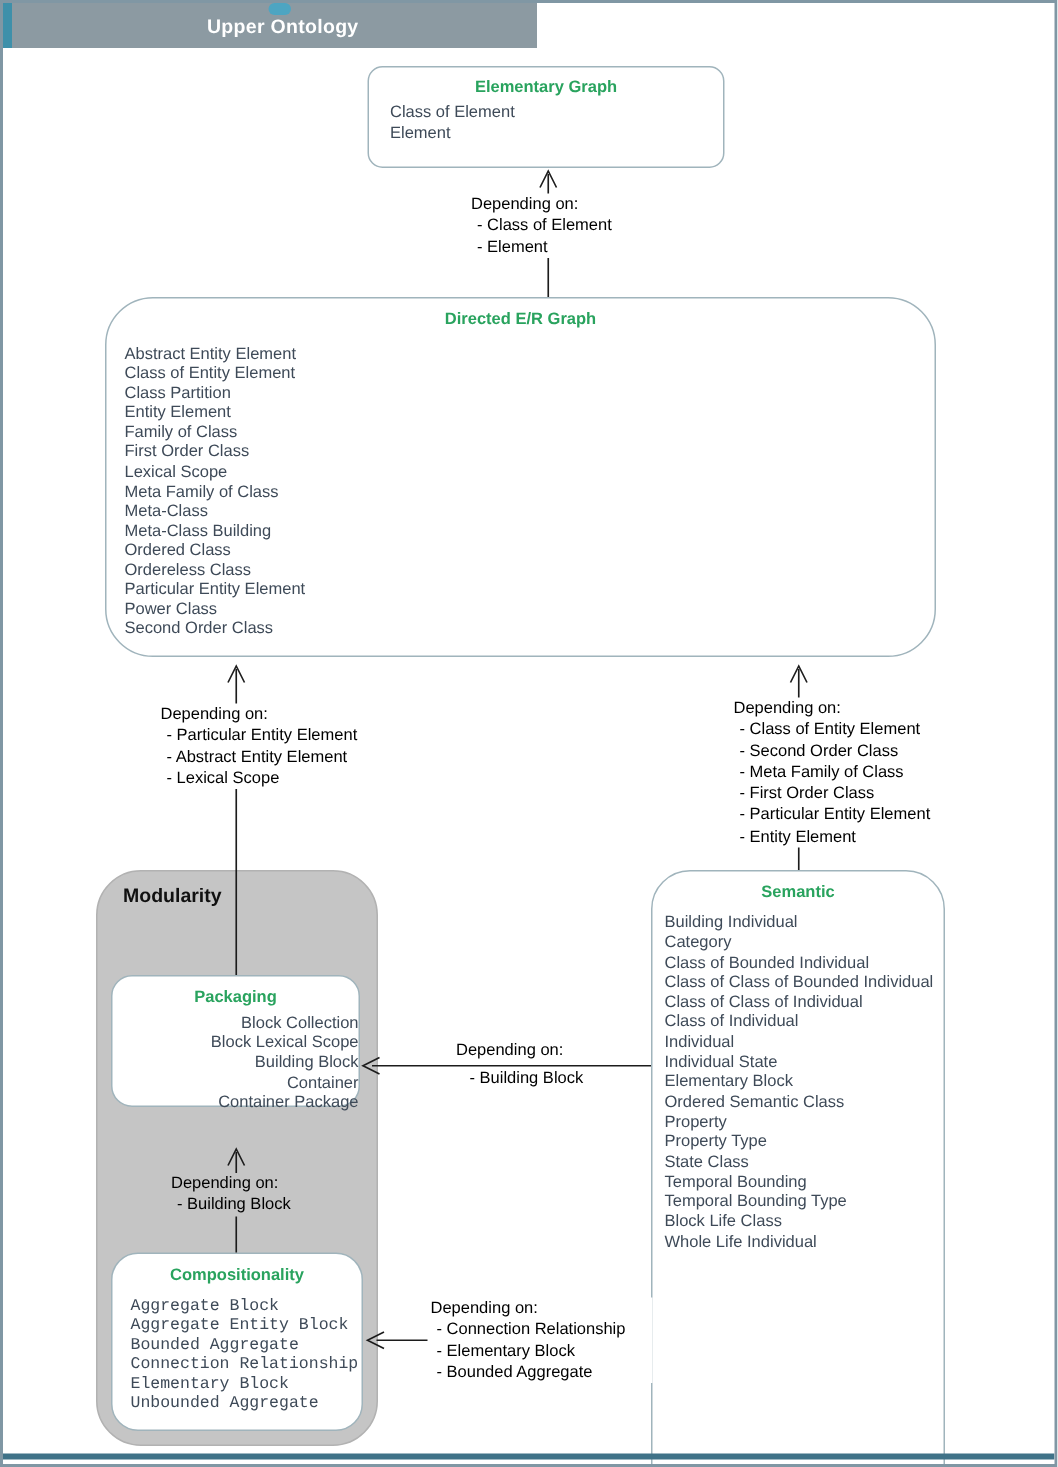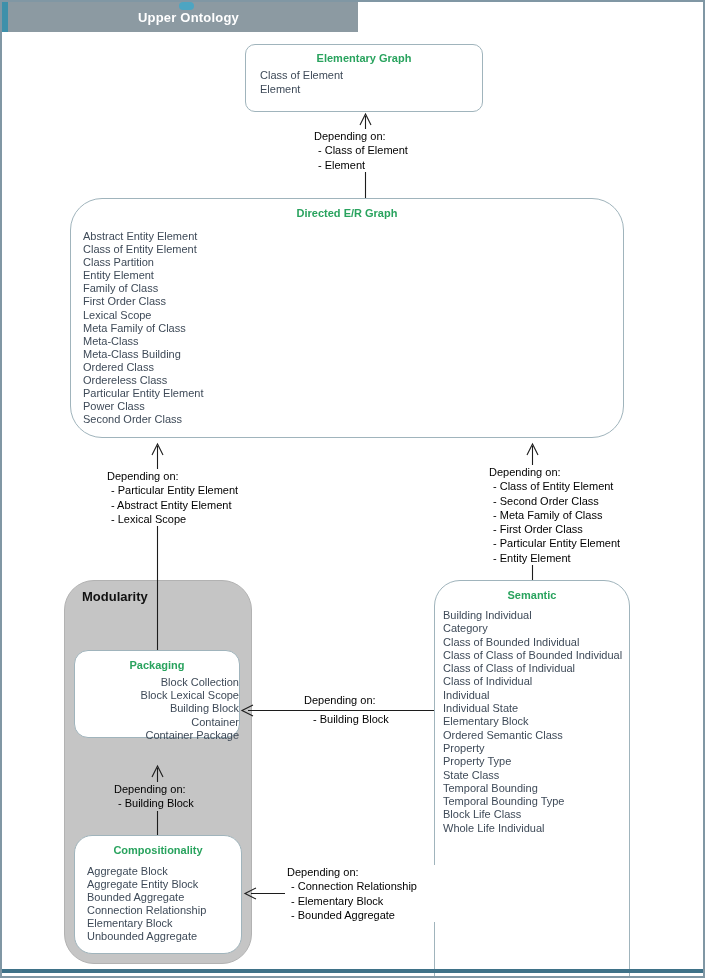--- a/index.html
+++ b/index.html
@@ -27,21 +27,21 @@
   #directed .items{margin-top:10px;line-height:13.1px;}
 
   #modularity{position:absolute;left:62px;top:578px;width:188px;height:384px;border-radius:30px;
               background:#c5c5c5;border:1px solid #b2b2b2;box-sizing:border-box;z-index:1;}
   .modularity-title{font-size:13px;font-weight:bold;color:#111;padding:8px 0 0 17px;}
 
   #packaging{left:72px;top:648px;width:166px;height:88px;border-radius:14px;padding-top:8px;}
   #packaging .items{margin-top:4px;line-height:13.2px;text-align:right;}
 
   #compositionality{left:72px;top:833px;width:168px;height:119px;border-radius:18px;padding-top:8px;}
-  #compositionality .items{margin-top:8px;line-height:13.1px;}
+  #compositionality .items{margin-top:8px;line-height:13.1px;font-family:Liberation Mono, monospace;}
 
   #semantic{left:432px;top:578px;width:196px;height:440px;border-radius:26px;padding-top:8px;}
   #semantic .items{margin-top:7px;padding-left:8px;line-height:13.3px;}
 
   
   svg.arrows{position:absolute;left:0;top:0;z-index:5;pointer-events:none;}
   svg.arrows line,svg.arrows polyline{stroke:#1c1c1c;stroke-width:1.1;fill:none;}
 
   
   .dep-label{position:absolute;z-index:6;background:#ffffff;color:#000;font-size:11px;

